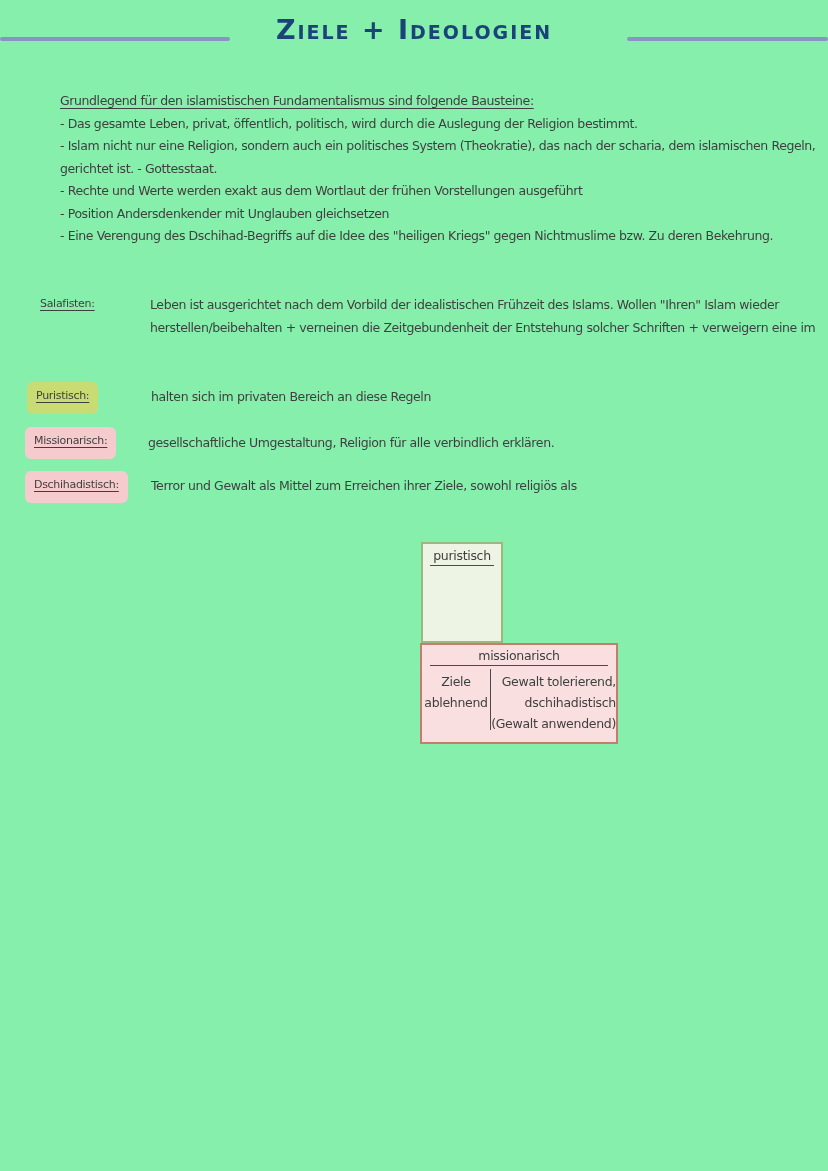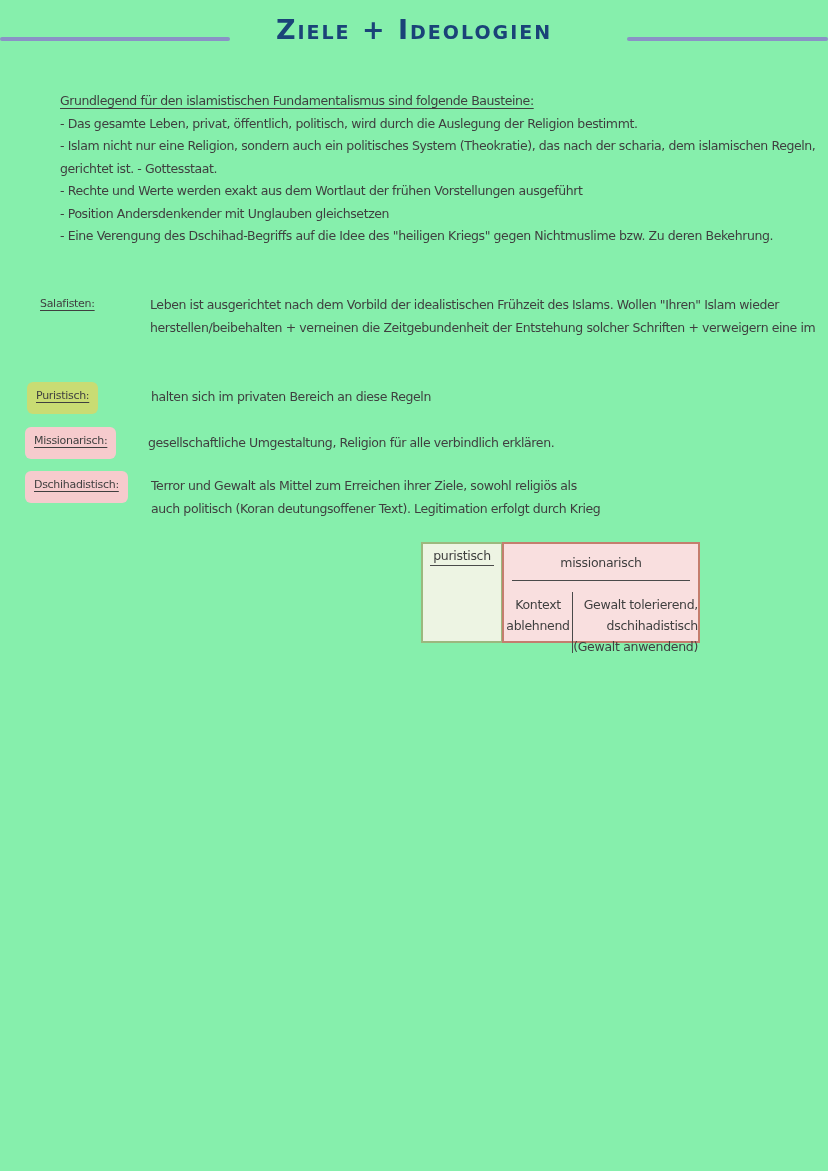--- a/index.html
+++ b/index.html
@@ -45,33 +45,33 @@
   .pos-pur-desc{position:absolute;left:151px;top:386px;}
   .pos-mis-label{position:absolute;left:25px;top:427px;}
   .pos-mis-desc{position:absolute;left:148px;top:432px;}
   .pos-dsch-label{position:absolute;left:25px;top:471px;}
   .pos-dsch-desc{position:absolute;left:151px;top:475px;}
 
   
   .mini-table{
     position:absolute;left:421px;top:542px;
     display:flex;
-    font-size:12.5px;letter-spacing:-0.3px;
+    font-size:12.5px;letter-spacing:-0.3px;flex-direction:column;
   }
   .cell{box-sizing:border-box;height:101px;}
   .cell-green{
     width:82px;background:#edf4e3;border:2px solid #9cb87e;
     text-align:center;
   }
   .cell-pink{
     width:198px;background:#f9dfdf;border:2px solid #c47e6e;
     margin-left:-1px;
   }
   .hdr-green{display:inline-block;margin-top:4px;border-bottom:1.4px solid #4a4a4a;padding:0 3px 2px;}
-  .hdr-pink-wrap{width:92%;margin:8px auto;text-align:center;border-bottom:1.4px solid #4a4a4a;padding:3px 0 10px;}
+  .hdr-pink-wrap{width:92%;margin:0 auto;text-align:center;border-bottom:1.4px solid #4a4a4a;padding:3px 0 2px;}
   .sub-row{display:flex;height:71px;}
   .sub-left{width:68px;text-align:center;padding-top:5px;line-height:21px;}
   .sub-divider{width:0;border-left:1.4px solid #4a4a4a;margin:3px 0 7px;}
   .sub-right{flex:1;text-align:right;padding-top:5px;line-height:21px;}
 </style>
 </head>
 <body>
 
 <div class="page">
 
@@ -103,32 +103,31 @@
   <div class="pos-mis-label">
     <span class="pill pill-pink"><span class="label">Missionarisch:</span></span>
   </div>
   <div class="hand pos-mis-desc">gesellschaftliche Umgestaltung, Religion für alle verbindlich erklären.</div>
 
   <div class="pos-dsch-label">
     <span class="pill pill-pink"><span class="label">Dschihadistisch:</span></span>
   </div>
   <div class="hand pos-dsch-desc">
     <div>Terror und Gewalt als Mittel zum Erreichen ihrer Ziele, sowohl religiös als</div>
-    <div>auch politisch (Koran deutungsoffener Text). Legitimation erfolgt durch Krieg</div>
   </div>
 
   <div class="mini-table">
     <div class="cell cell-green">
       <span class="hdr-green">puristisch</span>
     </div>
     <div class="cell cell-pink">
       <div class="hdr-pink-wrap">missionarisch</div>
       <div class="sub-row">
         <div class="sub-left">
-          <div>Kontext</div>
+          <div>Ziele</div>
           <div>ablehnend</div>
         </div>
         <div class="sub-divider"></div>
         <div class="sub-right">
           <div>Gewalt tolerierend,</div>
           <div>dschihadistisch</div>
           <div>(Gewalt anwendend)</div>
         </div>
       </div>
     </div>

